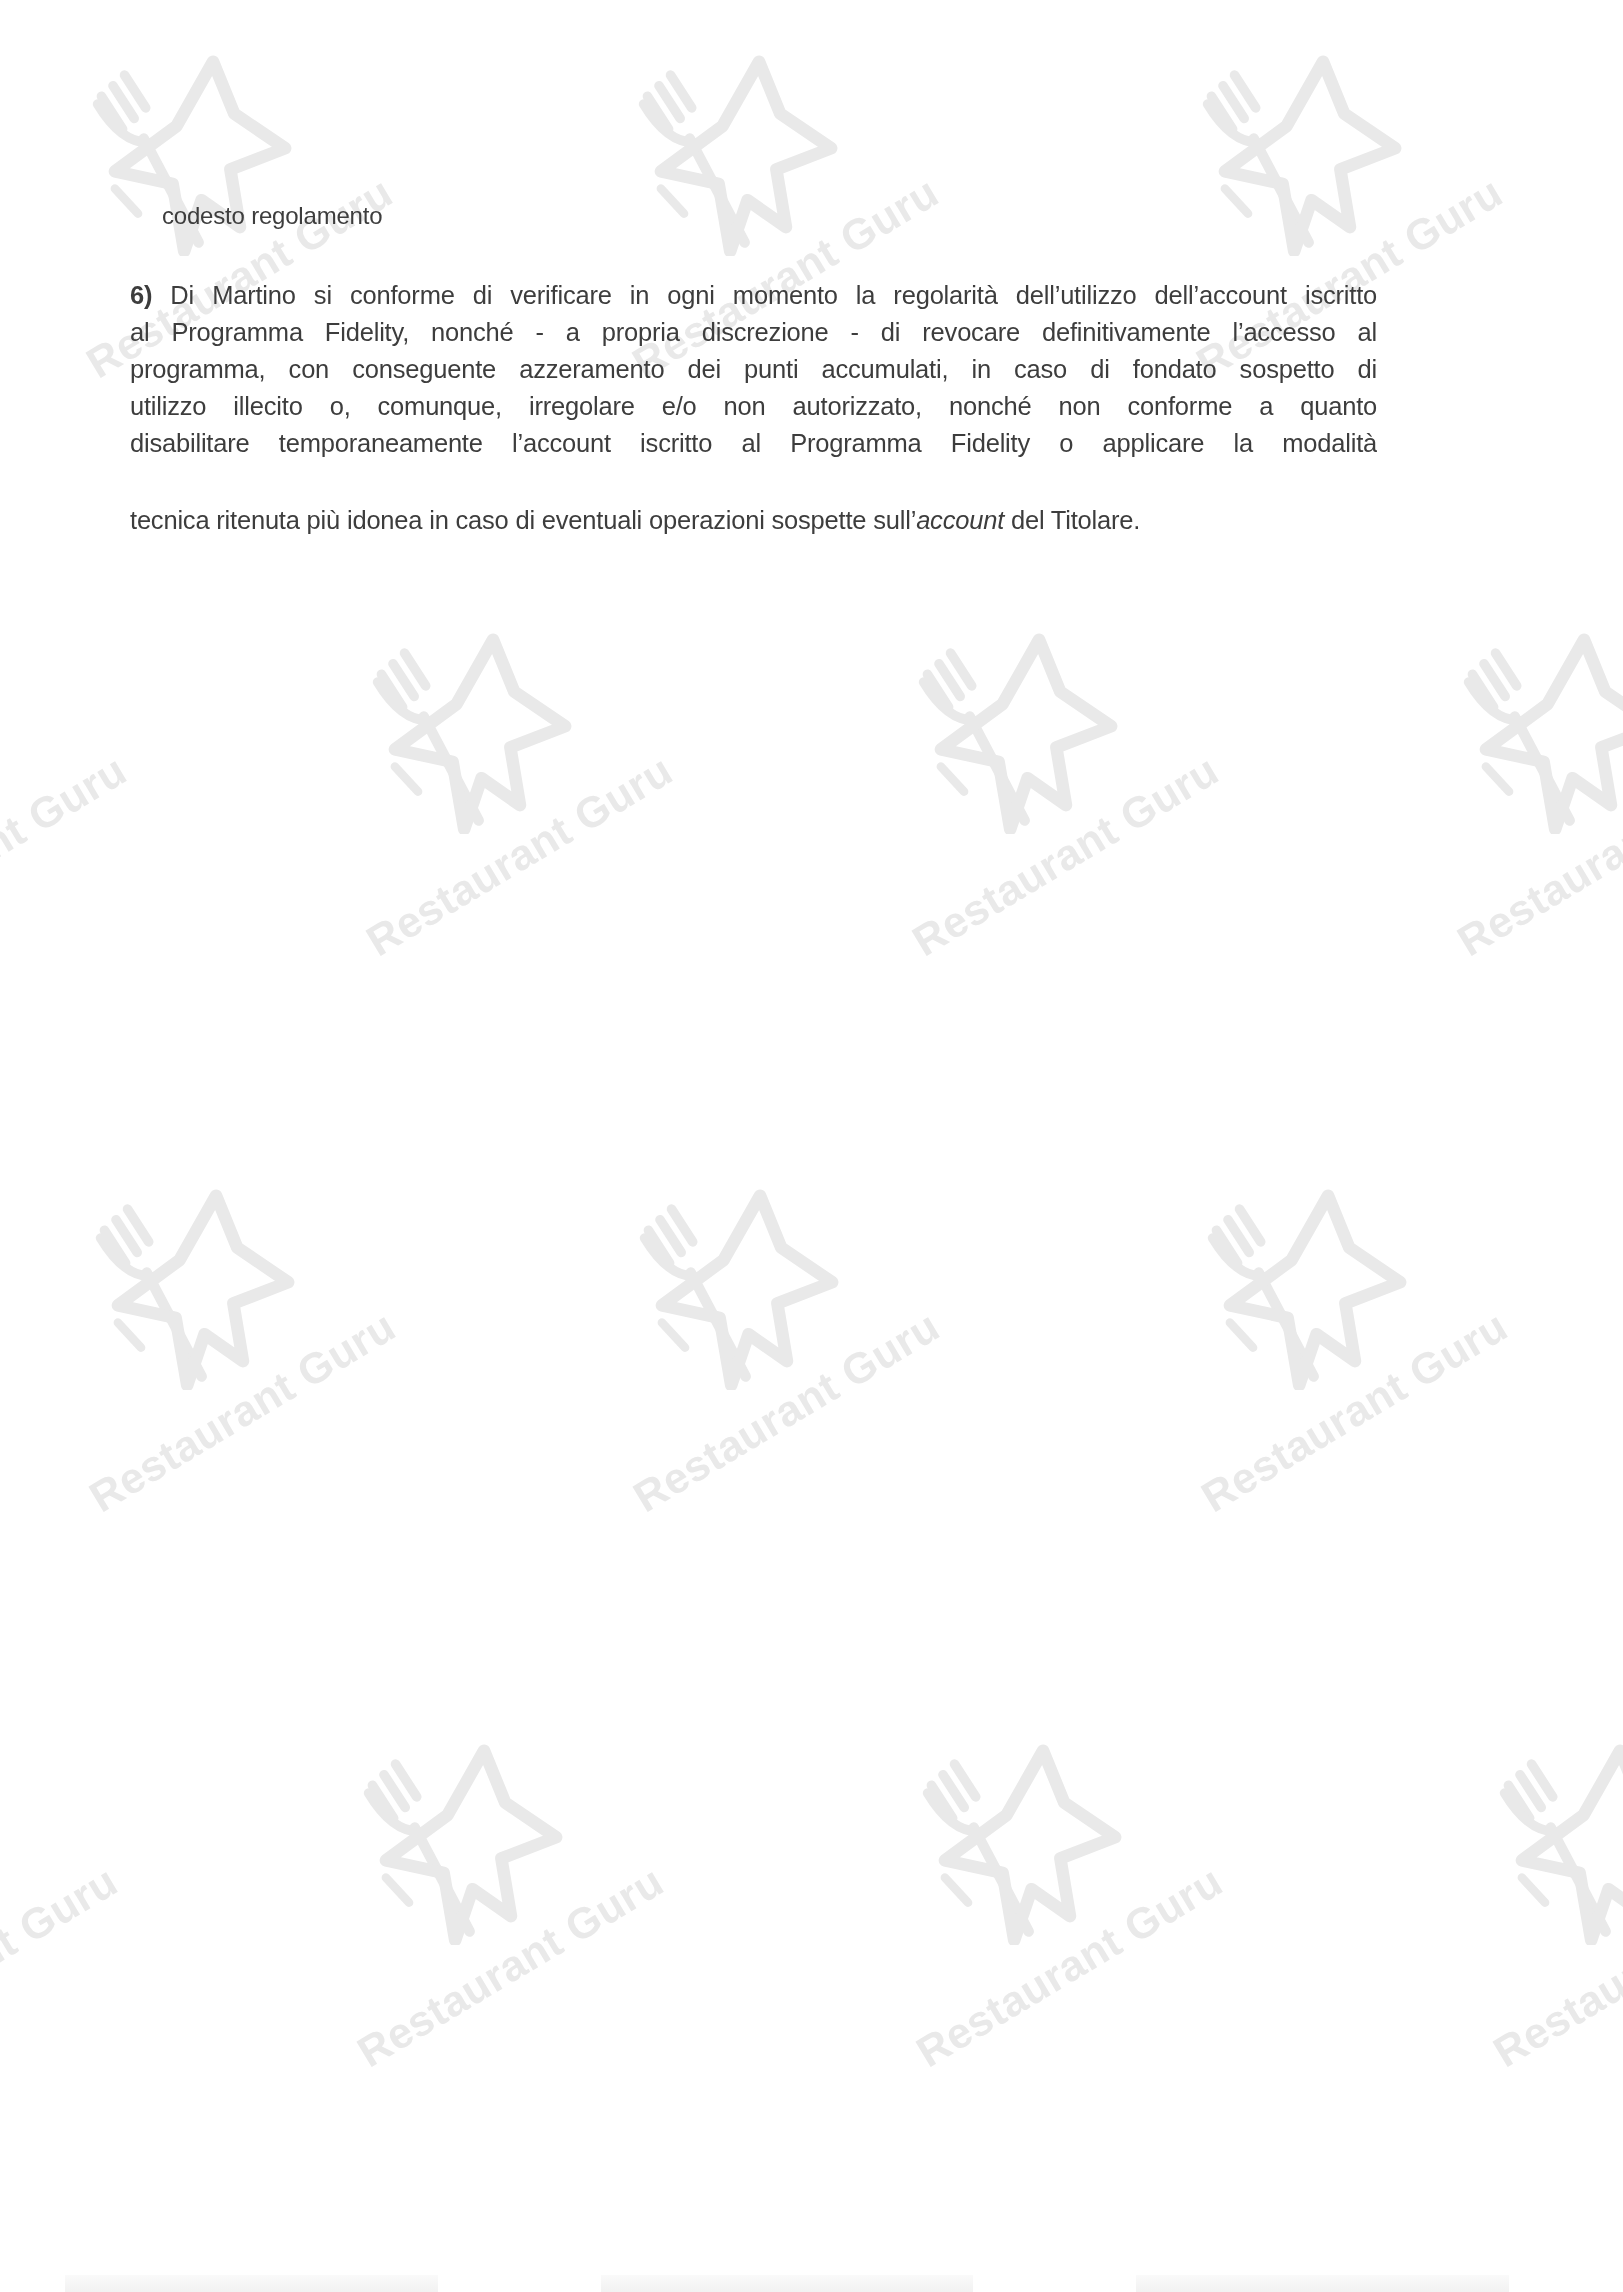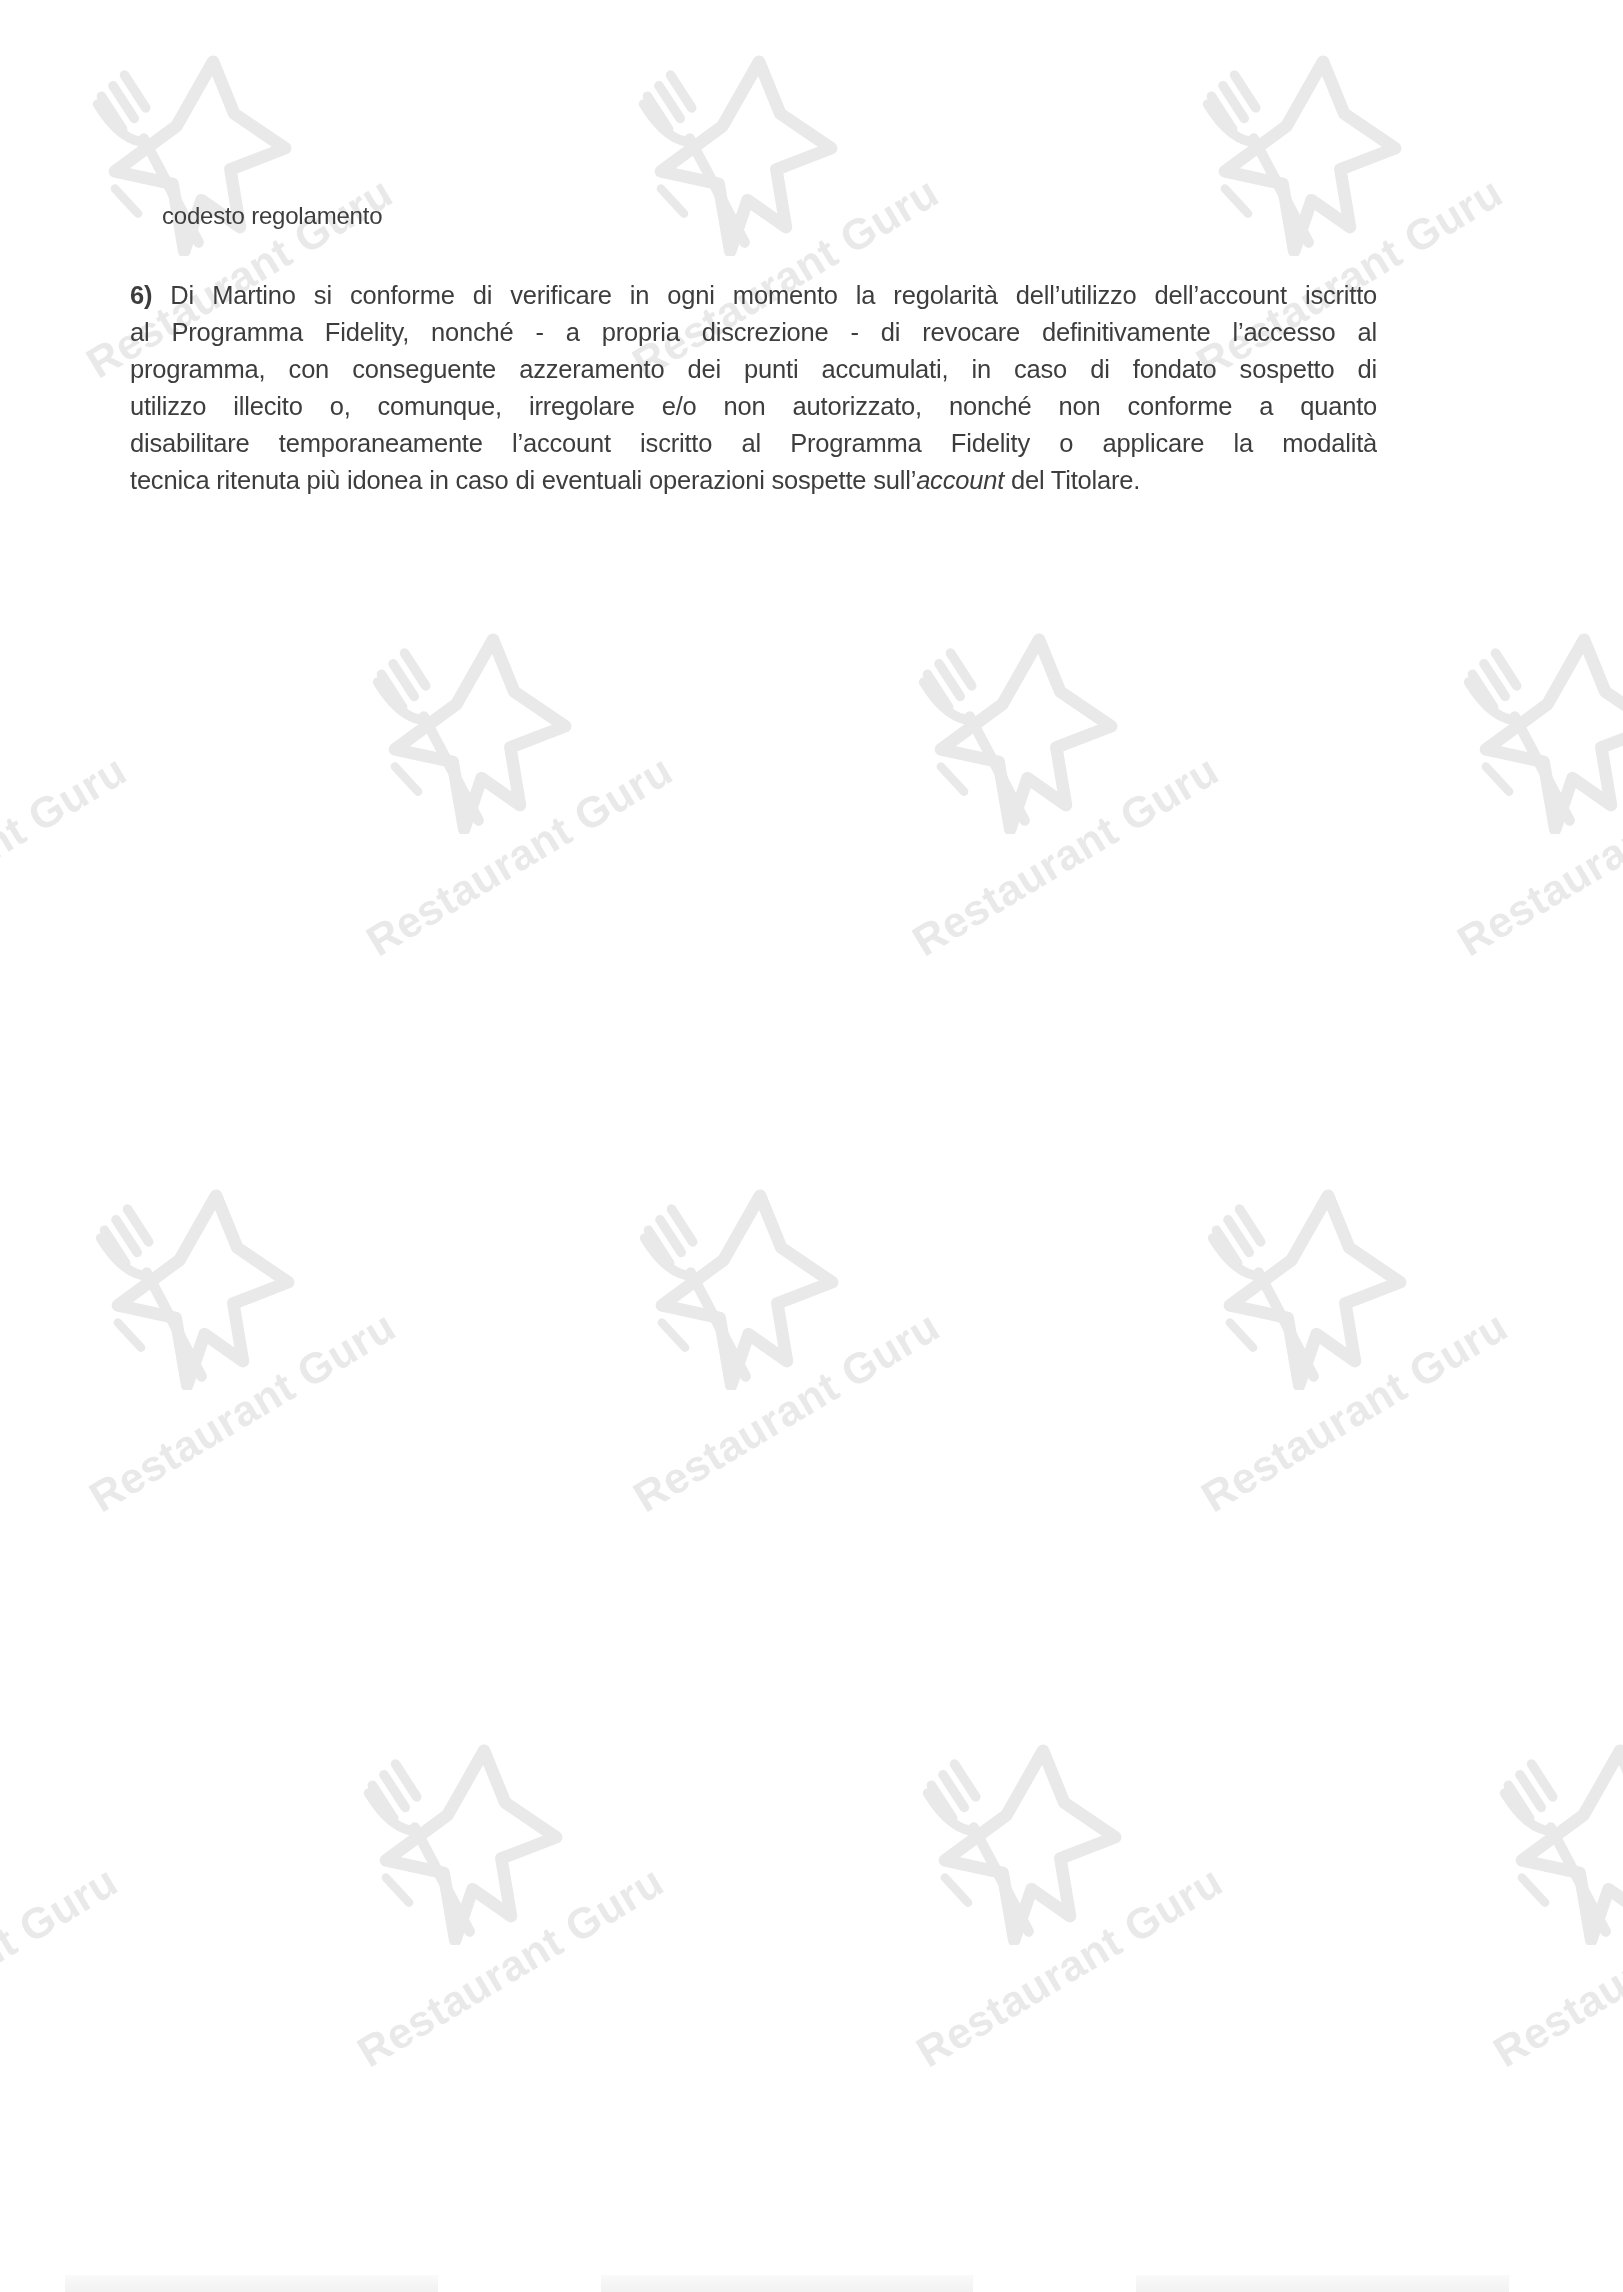--- a/index.html
+++ b/index.html
@@ -40,20 +40,21 @@
   .para-line {
     height: 37px;
     line-height: 37px;
     text-align: justify;
     text-align-last: justify;
     overflow: hidden;
   }
   .para-line.last {
     text-align: left;
     text-align-last: left;
+    margin-top: 40px;
   }
   .b { font-weight: 700; }
   .i { font-style: italic; }
 
   
   .wm-tile {
     position: absolute;
     width: 206px;
     height: 343px;
     pointer-events: none;

